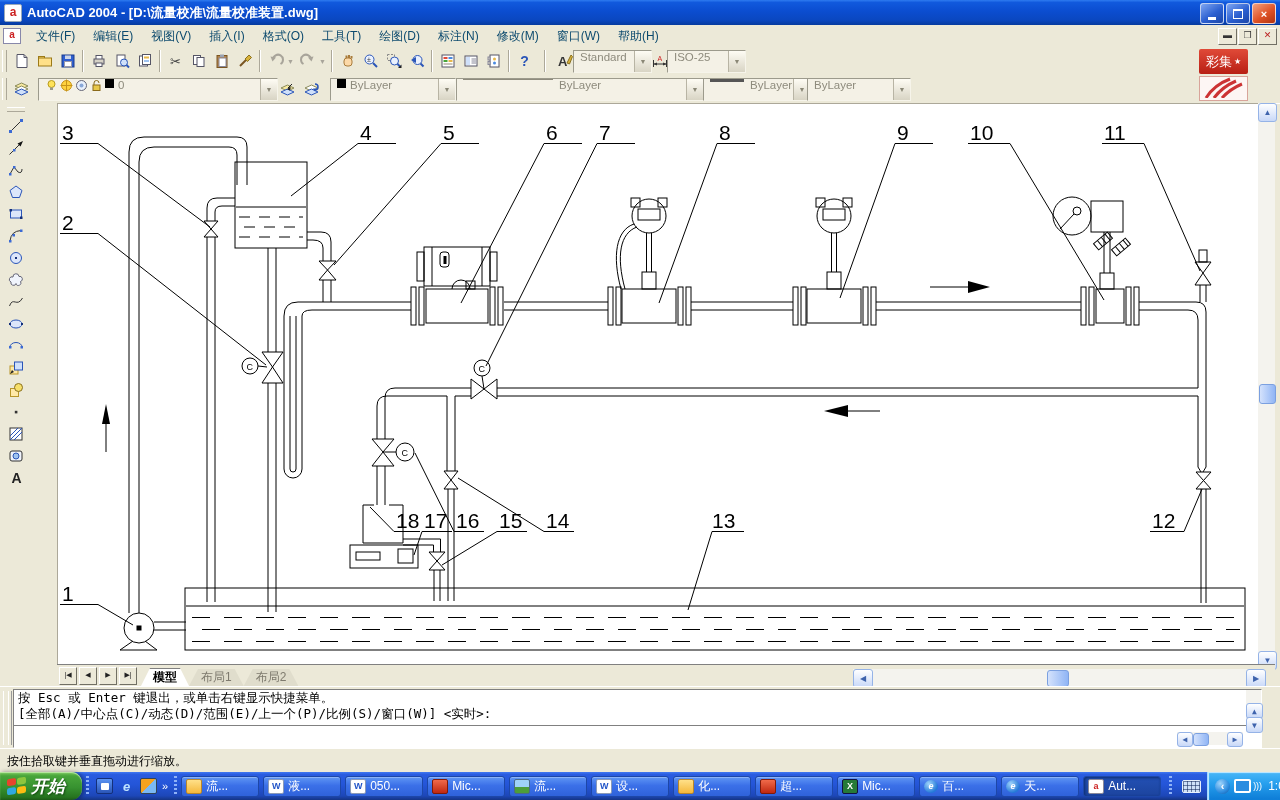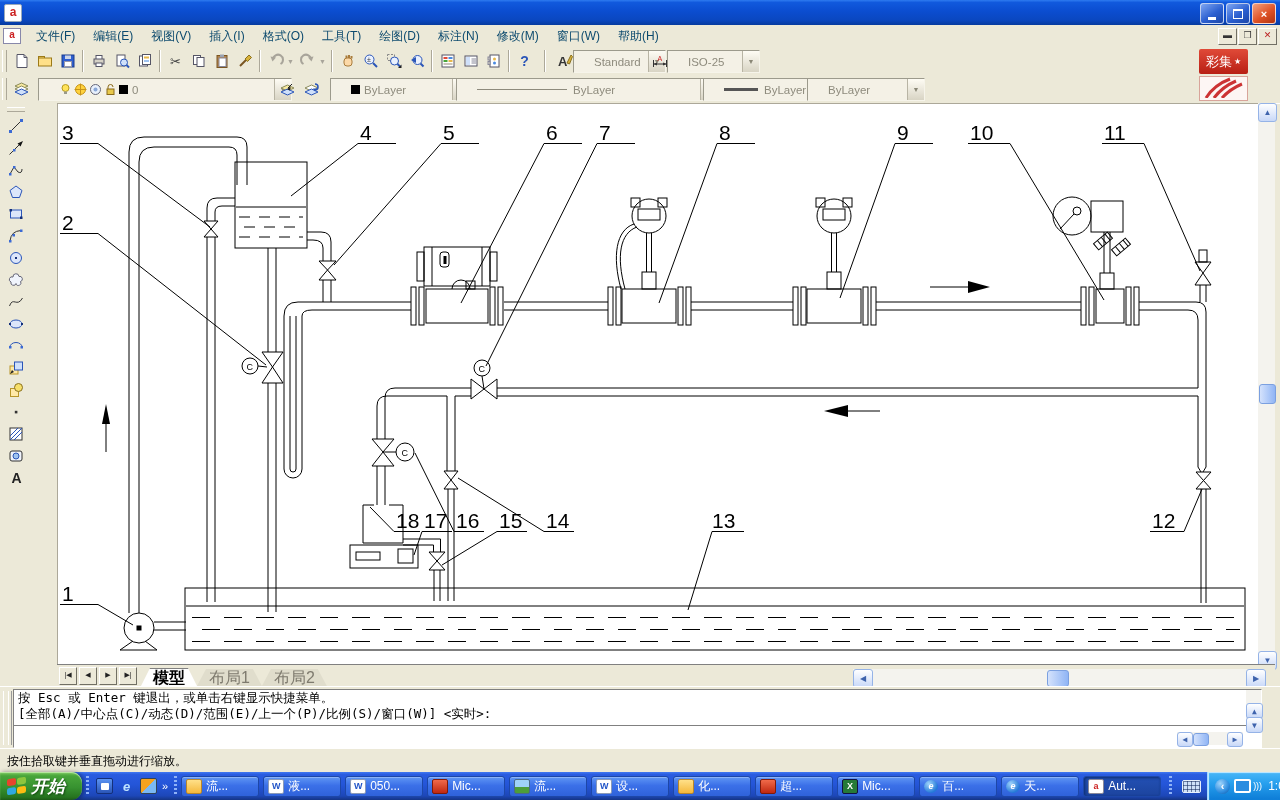--- a/index.html
+++ b/index.html
@@ -30,22 +30,22 @@
     font-size:9px;line-height:13px;text-align:center;color:#333;}
   
   .toolbar{left:0;width:1280px;height:28px;background:#ece9d8;display:flex;align-items:center;
     border-bottom:1px solid #fff;position:absolute;}
   .tb1{top:47px;} .tb2{top:75px;}
   .tbtn{width:23px;height:23px;display:flex;align-items:center;justify-content:center;flex:none;}
   .tsep{width:0;height:22px;border-left:1px solid #aca899;border-right:1px solid #fff;margin:0 3px;flex:none;}
   .tgrip{width:3px;height:22px;border-left:1px solid #fff;border-right:1px solid #aca899;margin:0 3px 0 2px;flex:none;}
   .flyarr{width:9px;height:23px;display:flex;align-items:center;color:#a8a49a;font-size:7px;flex:none;}
   .combo{position:absolute;height:21px;top:3px;background:#f4f1e6;border:1px solid;
-    border-color:#9c9a8c #f6f4ea #f6f4ea #9c9a8c;display:flex;align-items:center;
-    font-size:11.5px;color:#8e8b7d;padding-left:20px;overflow:hidden;white-space:nowrap;}
+    border-color:#9c9a8c #f6f4ea #f6f4ea #9c9a8c;display:flex;
+    font-size:11.5px;color:#8e8b7d;padding-left:6px;overflow:hidden;white-space:nowrap;}
   .combo .arrow{margin-left:auto;width:16px;height:100%;background:linear-gradient(#fefcf4,#d8d4c4);
     border-left:1px solid #b8b4a4;display:flex;align-items:center;justify-content:center;
     color:#8a8776;font-size:7px;flex:none;}
   .chip{width:9px;height:9px;background:#000;margin-right:4px;flex:none;}
   .ltline{width:42px;height:1px;background:#8e8b7d;margin-right:6px;flex:none;}
   .lwline{width:34px;height:3px;background:#555;margin-right:6px;flex:none;}
   .mini{width:13px;height:13px;margin-right:2px;flex:none;}
   
   .logo{left:1199px;top:49px;width:49px;height:51px;}
   .logo-top{height:25px;background:linear-gradient(#e04a38,#b81f14);color:#fff;display:flex;
@@ -62,21 +62,21 @@
   
   .xp-btn{background:linear-gradient(#ffffff,#c8d8f8);border:1px solid #95b3e7;border-radius:3px;
     color:#3e63ad;display:flex;align-items:center;justify-content:center;font-size:8px;}
   .xp-track{background:#f4f3ee;}
   .xp-thumb{background:linear-gradient(90deg,#d4e2fc,#90b5f5);border:1px solid #7ba0e0;border-radius:3px;}
   .vscroll{left:1258px;top:103px;width:17px;height:565px;}
   .tabrow{left:57px;top:664px;width:1218px;height:22px;background:#ece9d8;border-top:1px solid #808080;
     display:flex;align-items:flex-end;}
   .navb{width:16px;height:16px;margin:0 1px 2px 1px;background:#ece9d8;border:1px solid;
     border-color:#fff #716f64 #716f64 #fff;font-size:7px;text-align:center;line-height:14px;color:#222;flex:none;}
-  .tab{height:17px;line-height:17px;padding:0 12px;margin-bottom:1px;font-size:16px;
+  .tab{height:17px;line-height:17px;padding:0 12px;margin-bottom:1px;font-size:12px;
     clip-path:polygon(9px 0,calc(100% - 9px) 0,100% 100%,0 100%);flex:none;}
   .tab.active{background:#fff;font-weight:bold;color:#000;border-top:1px solid #808080;}
   .tab.idle{background:#e0ddcc;color:#7e7a6e;text-align:right;}
   
   .cmd{left:0;top:686px;width:1280px;height:62px;background:#ece9d8;border-top:1px solid #fff;}
   .cmdgrip{position:absolute;left:3px;top:4px;width:4px;height:54px;
     border-left:1px solid #fff;border-right:1px solid #999;}
   .cmdgrip2{position:absolute;left:8px;top:4px;width:2px;height:54px;
     border-left:1px solid #fff;border-right:1px solid #999;}
   .cmdbox{position:absolute;left:13px;top:2px;width:1247px;height:57px;background:#fff;
@@ -130,20 +130,21 @@
   .mon{width:13px;height:10px;border:2px solid #fff;border-radius:2px;flex:none;background:#2a8de0;}
   .waves{color:#fff;font-size:9px;margin-left:-2px;flex:none;}
   .time{font-size:12px;margin-left:2px;}
   svg text{font-family:"Liberation Sans",sans-serif;}
 </style>
 </head>
 <body>
 
 <div class="abs titlebar">
   <span class="title-icon">a</span>
+  <span>AutoCAD 2004 - [D:\流量校准\流量校准装置.dwg]</span>
   <span class="capbtns">
     <span class="cap">
         <span class="glyph-min"></span>
       </span>
     <span class="cap">
         <span class="glyph-max"></span>
       </span>
     <span class="cap close">×</span>
   </span>
 </div>

